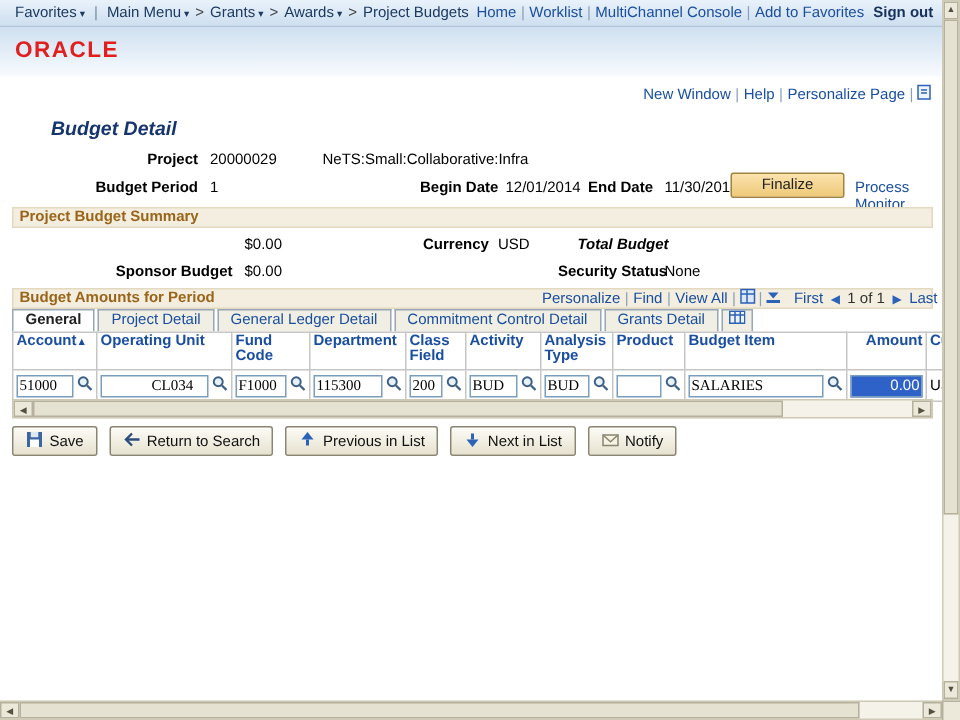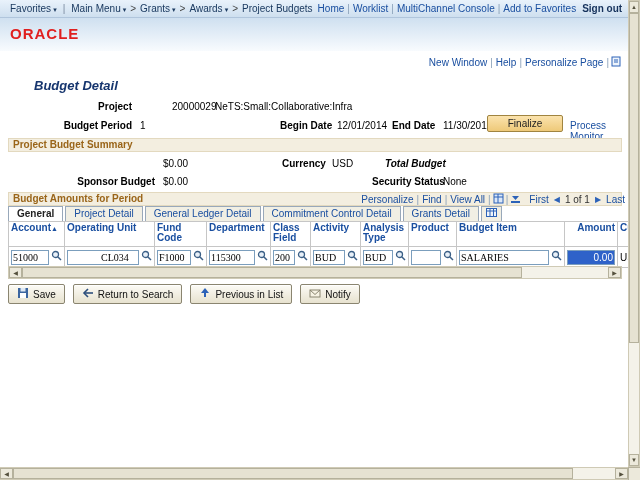--- a/index.html
+++ b/index.html
@@ -142,21 +142,21 @@
         <line x1="3" y1="4" x2="7" y2="4" stroke="#2c62b8"></line>
         <line x1="3" y1="6" x2="7" y2="6" stroke="#2c62b8"></line>
       </svg>
   </span>
 </div>
 
 <div id="page-title">Budget Detail</div>
 
 <div id="fields">
   <span class="lab rlab" style="left:0;top:3px;">Project</span>
-  <span class="val" style="left:140px;top:3px;margin-left:32px;">20000029</span>
+  <span class="val" style="left:140px;top:3px;">20000029</span>
   <span class="val" style="left:215px;top:3px;">NeTS:Small:Collaborative:Infra</span>
 
   <span class="lab rlab" style="left:0;top:22px;">Budget Period</span>
   <span class="val" style="left:140px;top:22px;">1</span>
   <span class="lab" style="left:280px;top:22px;">Begin Date</span>
   <span class="val" style="left:337px;top:22px;">12/01/2014</span>
   <span class="lab" style="left:392px;top:22px;">End Date</span>
   <span class="val" style="left:443px;top:22px;">11/30/2015</span>
 
   <span class="ps-action-btn">Finalize</span>
@@ -365,20 +365,27 @@
   </span>
   <span class="psbtn">
     <span><svg width="12" height="12">
           <polygon points="6,1 2,6 10,6" fill="#2c62b8"></polygon>
           <rect x="5" y="6" width="2" height="4" fill="#2c62b8"></rect>
         </svg></span>
     <span>Previous in List</span>
   </span>
   <span class="psbtn">
     <span><svg width="12" height="12">
+          <polygon points="6,11 2,6 10,6" fill="#2c62b8"></polygon>
+          <rect x="5" y="2" width="2" height="4" fill="#2c62b8"></rect>
+        </svg></span>
+    <span>Next in List</span>
+  </span>
+  <span class="psbtn">
+    <span><svg width="12" height="12">
           <rect x="1" y="3" width="10" height="7" fill="#f7f3e4" stroke="#8a8570"></rect>
           <polyline points="1,3 6,7.5 11,3" fill="none" stroke="#8a8570"></polyline>
         </svg></span>
     <span>Notify</span>
   </span>
 </div>
 
 <div class="sb-track" id="hsb">
   <div class="sb-btn" style="left:0;top:0;width:13px;height:11px;">◀</div>
   <div class="sb-thumb" style="left:13px;top:0;width:560px;height:11px;"></div>

